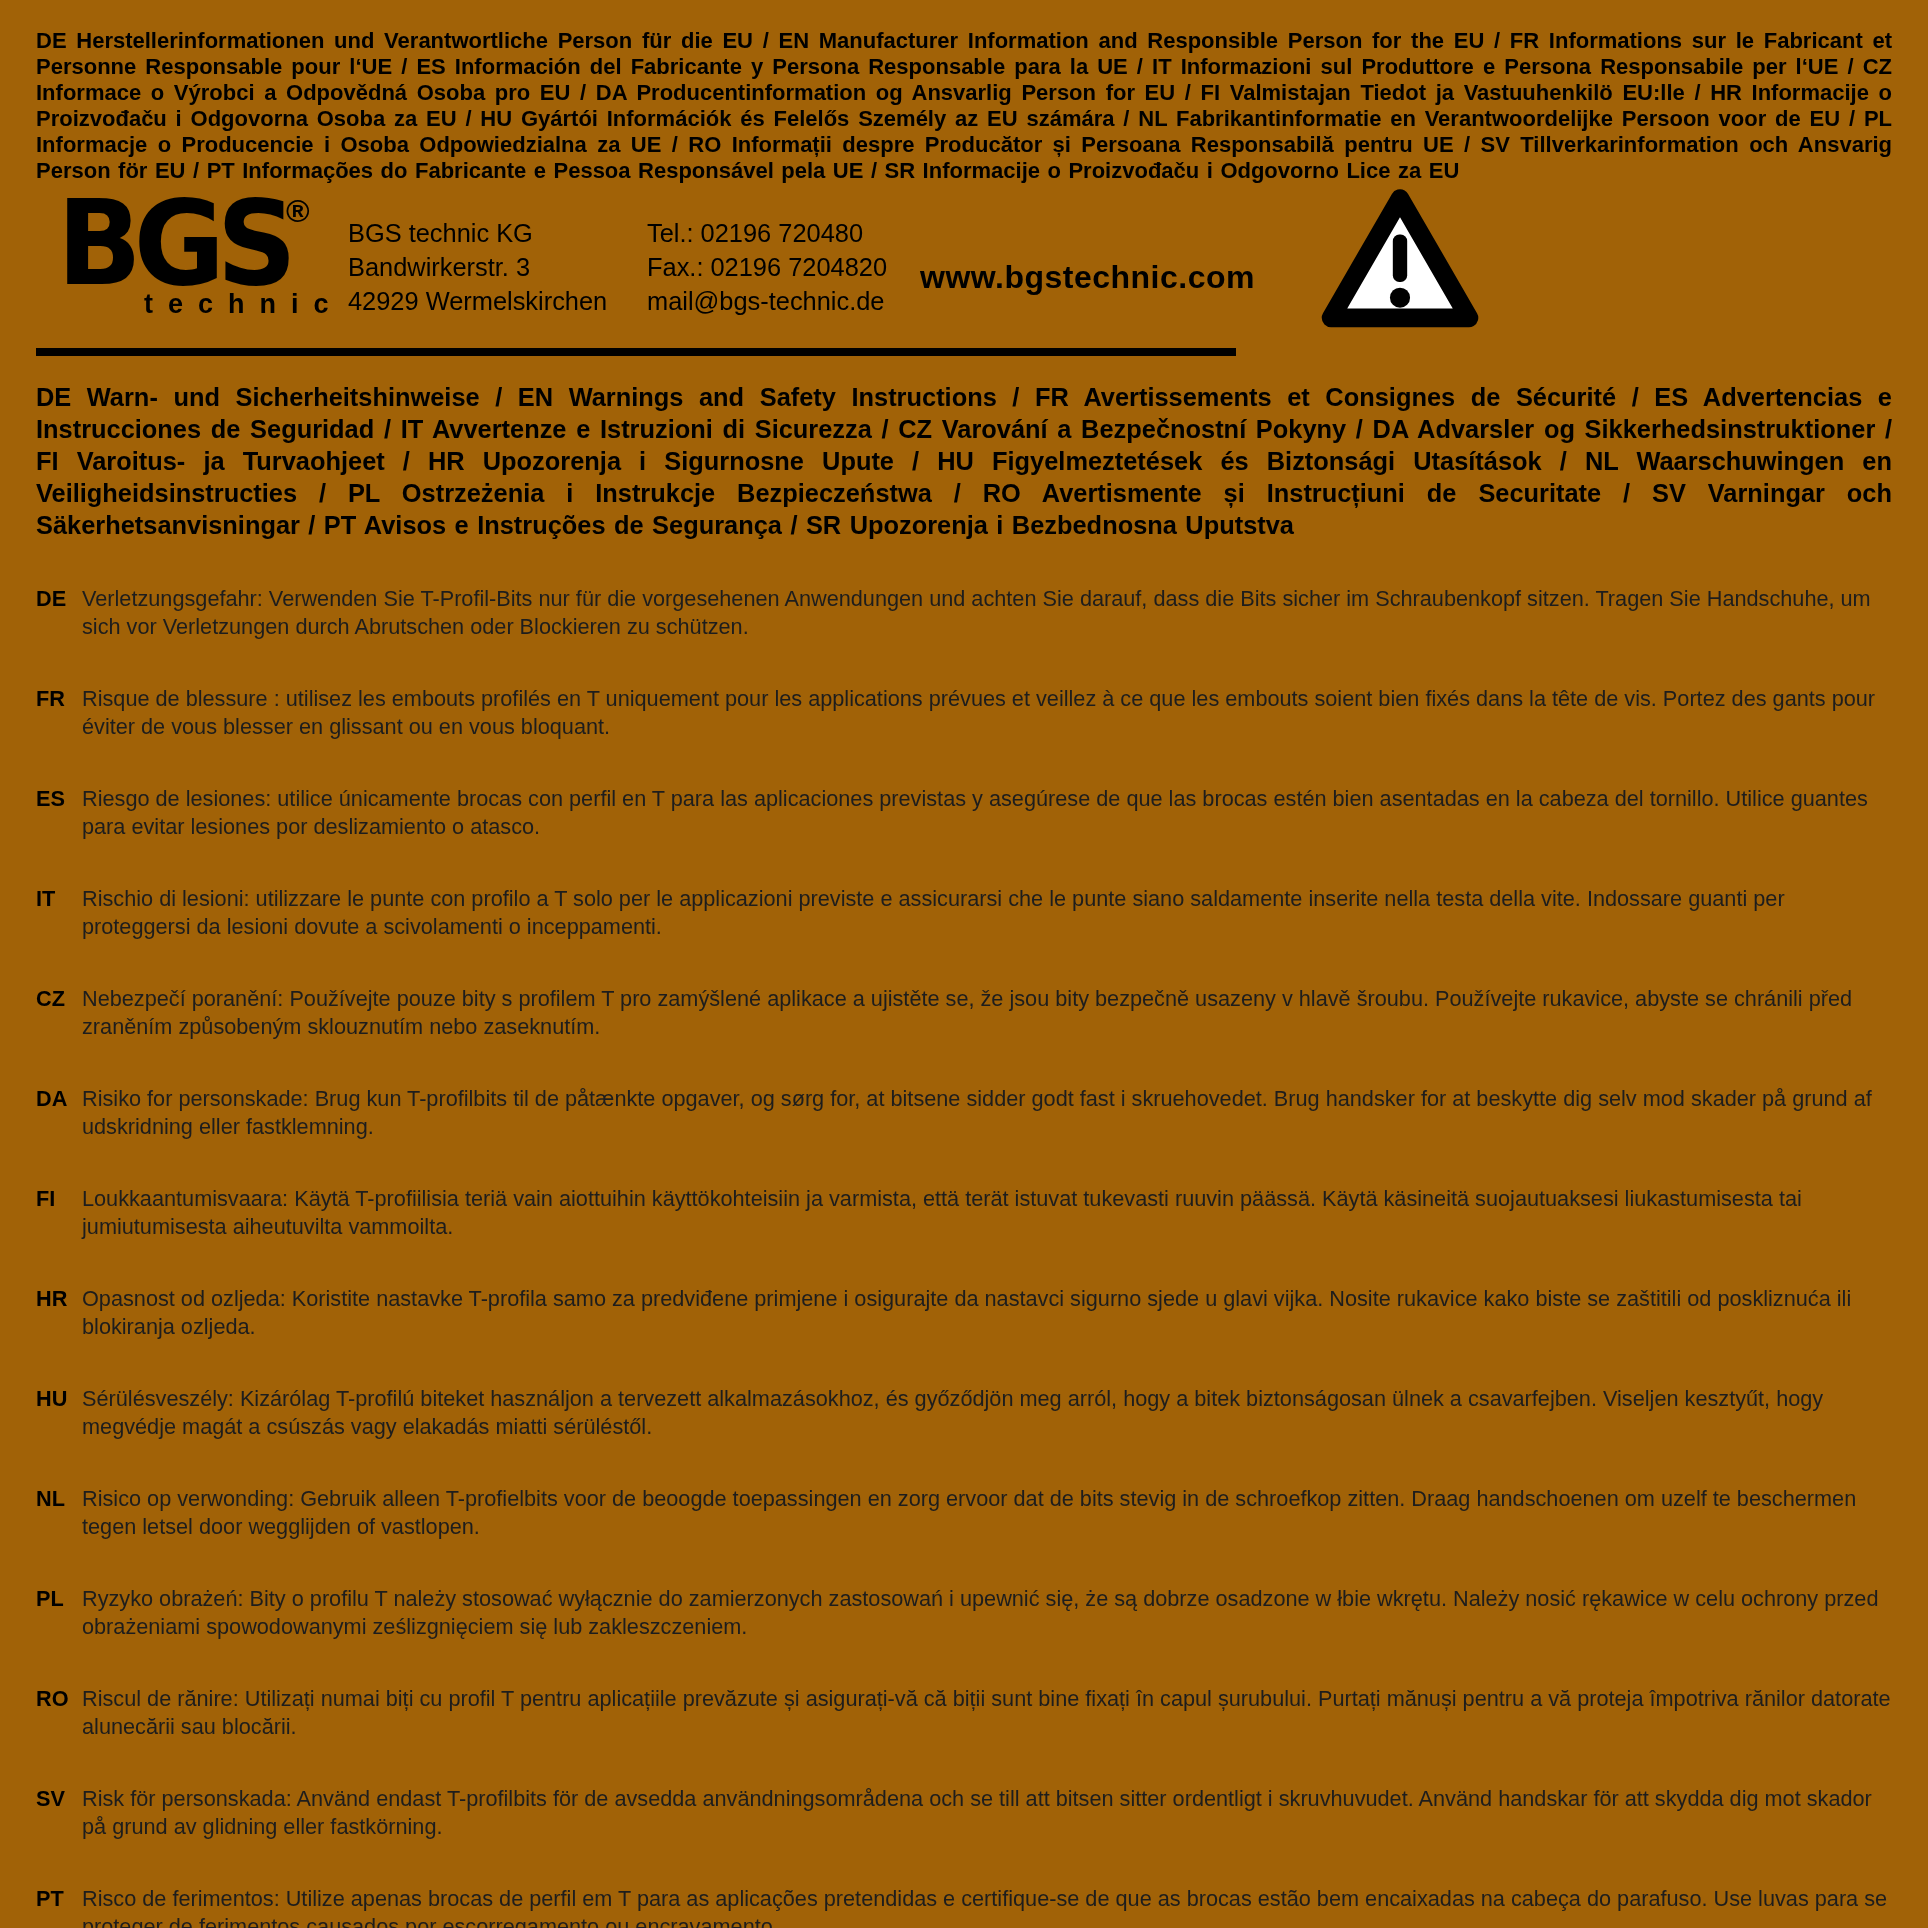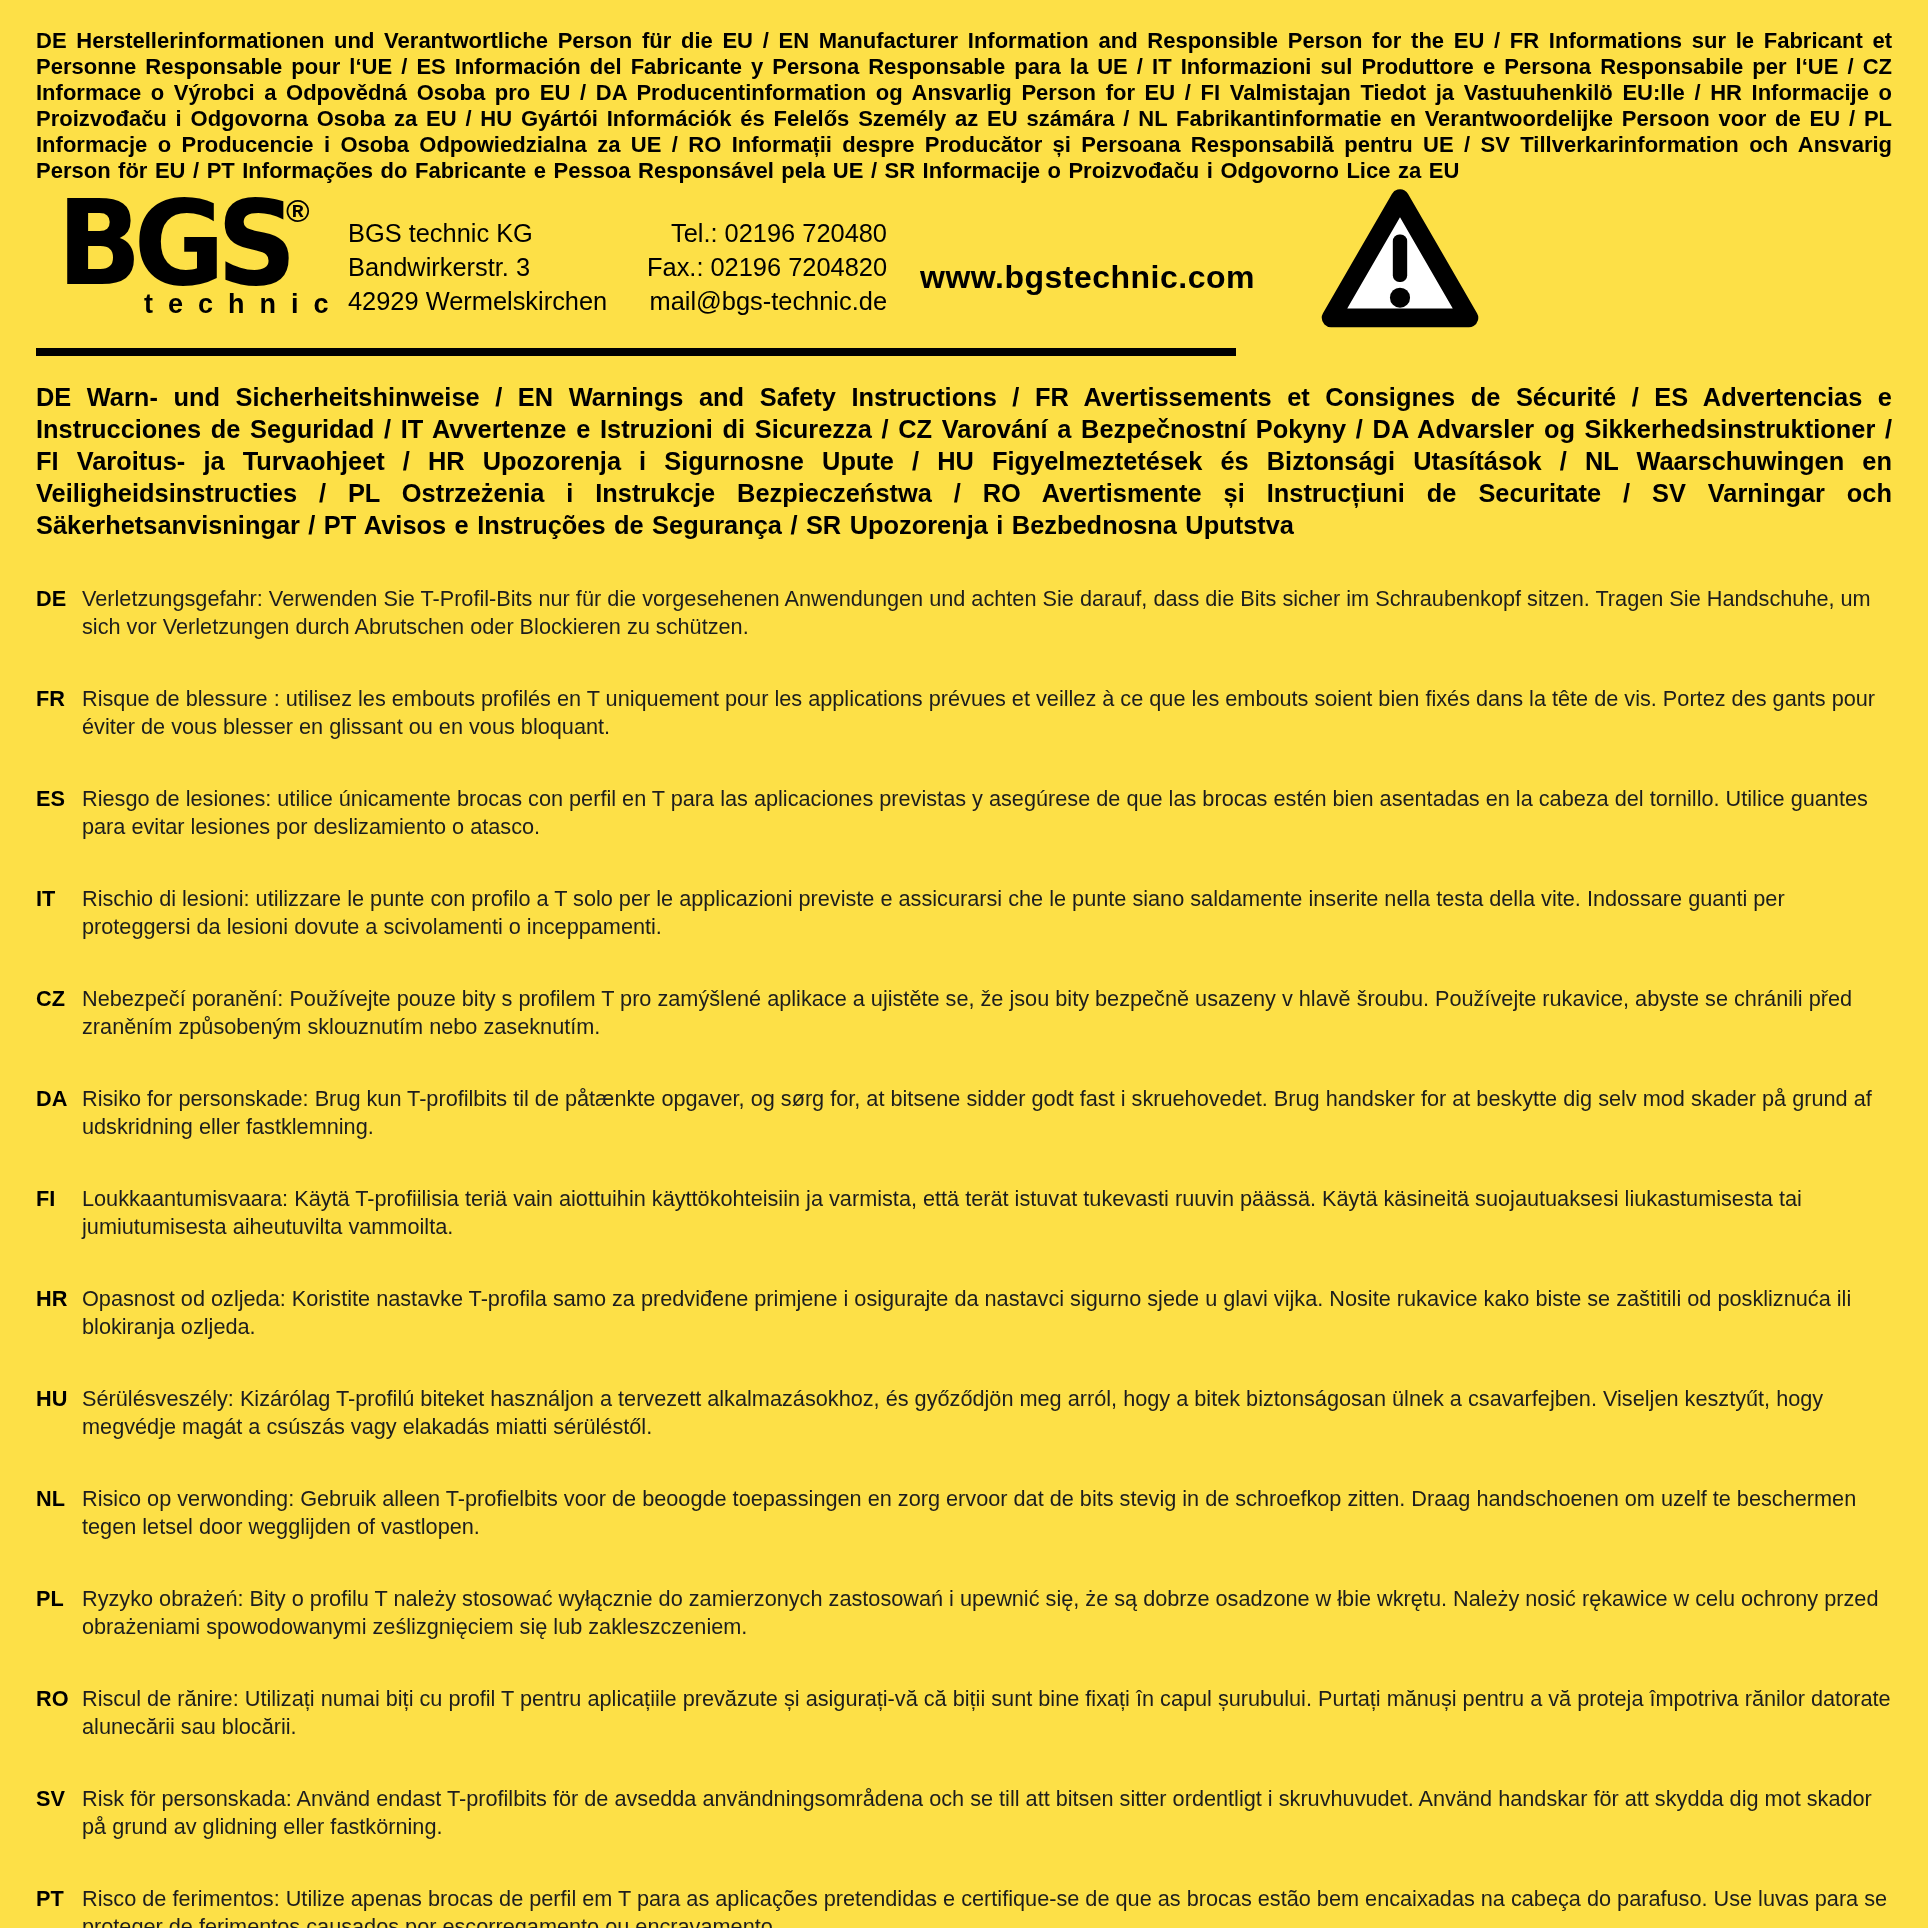--- a/index.html
+++ b/index.html
@@ -1,38 +1,38 @@
 <!DOCTYPE html>
 <html style="font-size:15px"><head>
 <meta charset="utf-8">
 <style>
   html,body{margin:0;padding:0;background:#fff;}
   .page{
-    width:1928px;height:1928px;background:#fde047;box-sizing:border-box;
+    width:1928px;height:1928px;background:#a16207;box-sizing:border-box;
     padding:28px 36px;position:relative;overflow:hidden;
     font-family:"Liberation Sans",sans-serif;color:#000;
   }
   .intro{
     font-weight:bold;font-size:22px;line-height:26px;
     text-align:justify;word-spacing:1.4px;color:#000;
   }
   .brand-row{position:relative;height:143px;margin-top:13px;margin-left:21px;}
   .logo{position:absolute;left:0;top:-1.9px;width:282px;}
   .logo-text{
     font-family:"DejaVu Sans",sans-serif;font-weight:bold;font-size:117px;
     line-height:98px;letter-spacing:-8.5px;transform:scaleX(0.95);transform-origin:left;
     white-space:nowrap;
   }
   .logo-reg{position:absolute;left:229px;top:-1.9px;font-size:32px;font-weight:bold;letter-spacing:0;}
   .logo-sub{
     font-weight:bold;font-size:27px;letter-spacing:15px;
     margin-left:87px;margin-top:-3.8px;white-space:nowrap;
   }
   .address{position:absolute;left:291px;top:19px;font-size:25.4px;line-height:34px;}
-  .contact{position:absolute;left:590px;top:19px;font-size:25.4px;line-height:34px;text-align:right;}
+  .contact{position:absolute;left:590px;top:19px;font-size:25.4px;line-height:34px;}
   .website{position:absolute;left:863px;top:62px;font-size:32px;font-weight:bold;letter-spacing:0.5px;}
   .triangle{position:absolute;left:1264px;top:-11.3px;width:158px;height:143px;}
   .rule{height:8.5px;background:#000;width:1200px;margin-top:7.5px;}
   .safety-heading{
     margin-top:25.4px;font-weight:bold;font-size:25.4px;line-height:32px;
     text-align:justify;word-spacing:1.4px;
   }
   .warnings{margin-top:29px;}
   .warning-item{
     display:grid;grid-template-columns:46px 1fr;

